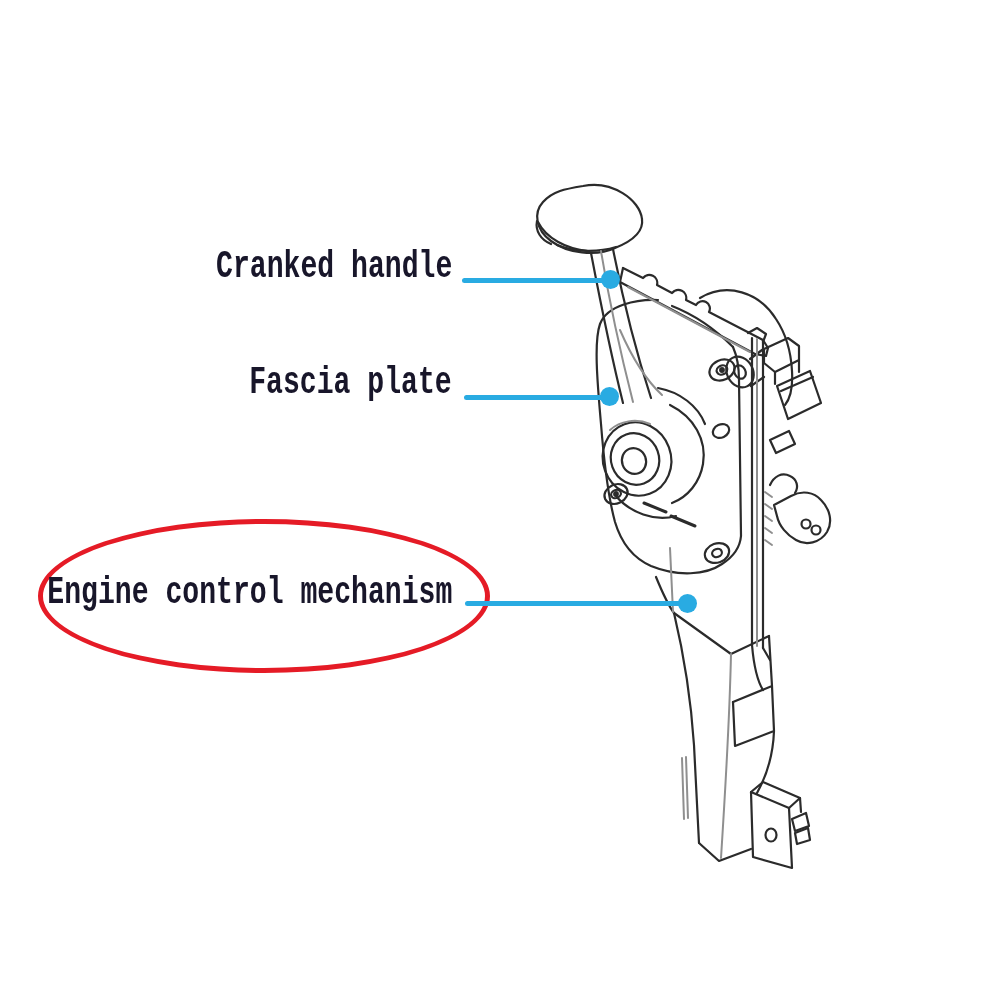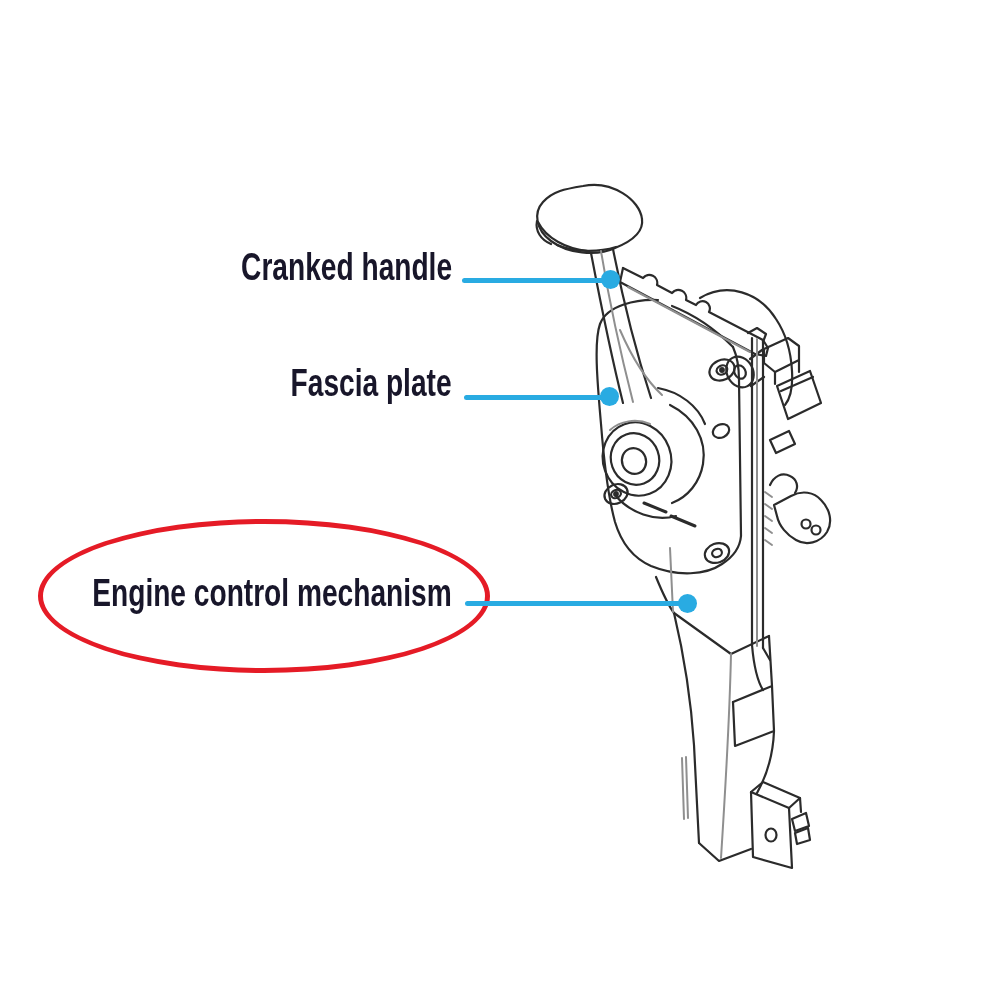--- a/index.html
+++ b/index.html
@@ -1,17 +1,17 @@
 <!DOCTYPE html>
 <html><head>
 <meta charset="utf-8">
 <style>
   html,body{margin:0;padding:0;background:#ffffff;}
   .canvas{position:relative;width:1000px;height:1000px;background:#ffffff;overflow:hidden;
-          font-family:Liberation Sans, sans-serif;}
+          font-family:Liberation Mono, monospace;}
   .drawing-svg{position:absolute;left:0;top:0;width:1000px;height:1000px;z-index:1;}
   .highlight-ellipse{position:absolute;left:38px;top:519px;width:452px;height:154px;
           border:5px solid #e51b26;border-radius:50%;z-index:2;box-sizing:border-box;}
   .leader-line{position:absolute;height:5px;border-radius:2.5px;background:#29abe2;z-index:3;}
   .leader-dot{position:absolute;width:19px;height:19px;border-radius:50%;background:#29abe2;z-index:4;}
   .callout-label{position:absolute;right:548px;z-index:5;color:#18162a;font-size:38px;font-weight:700;
           line-height:46px;white-space:nowrap;text-align:right;letter-spacing:0px;
           transform:scaleX(0.74);transform-origin:right top;}
   .line-cranked{left:462px;top:278px;width:149px;}
   .dot-cranked{left:601px;top:270px;}

